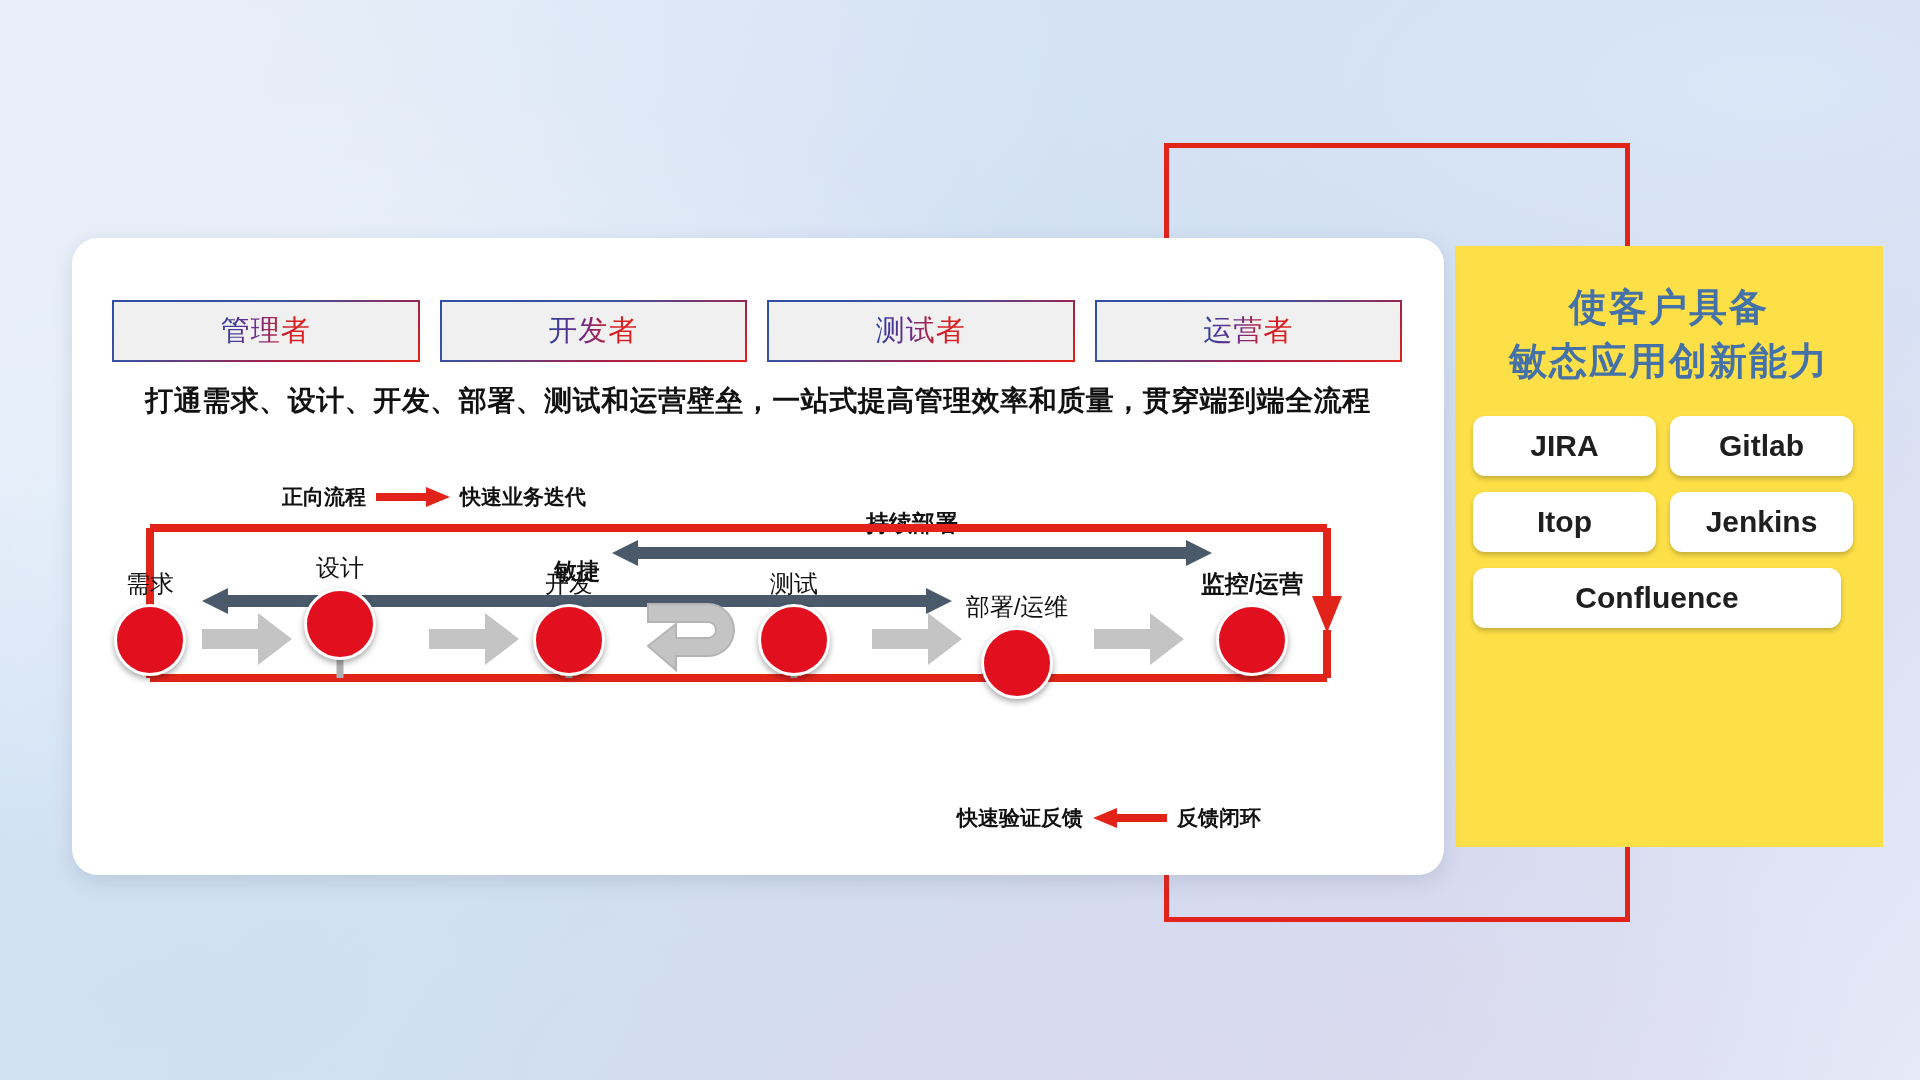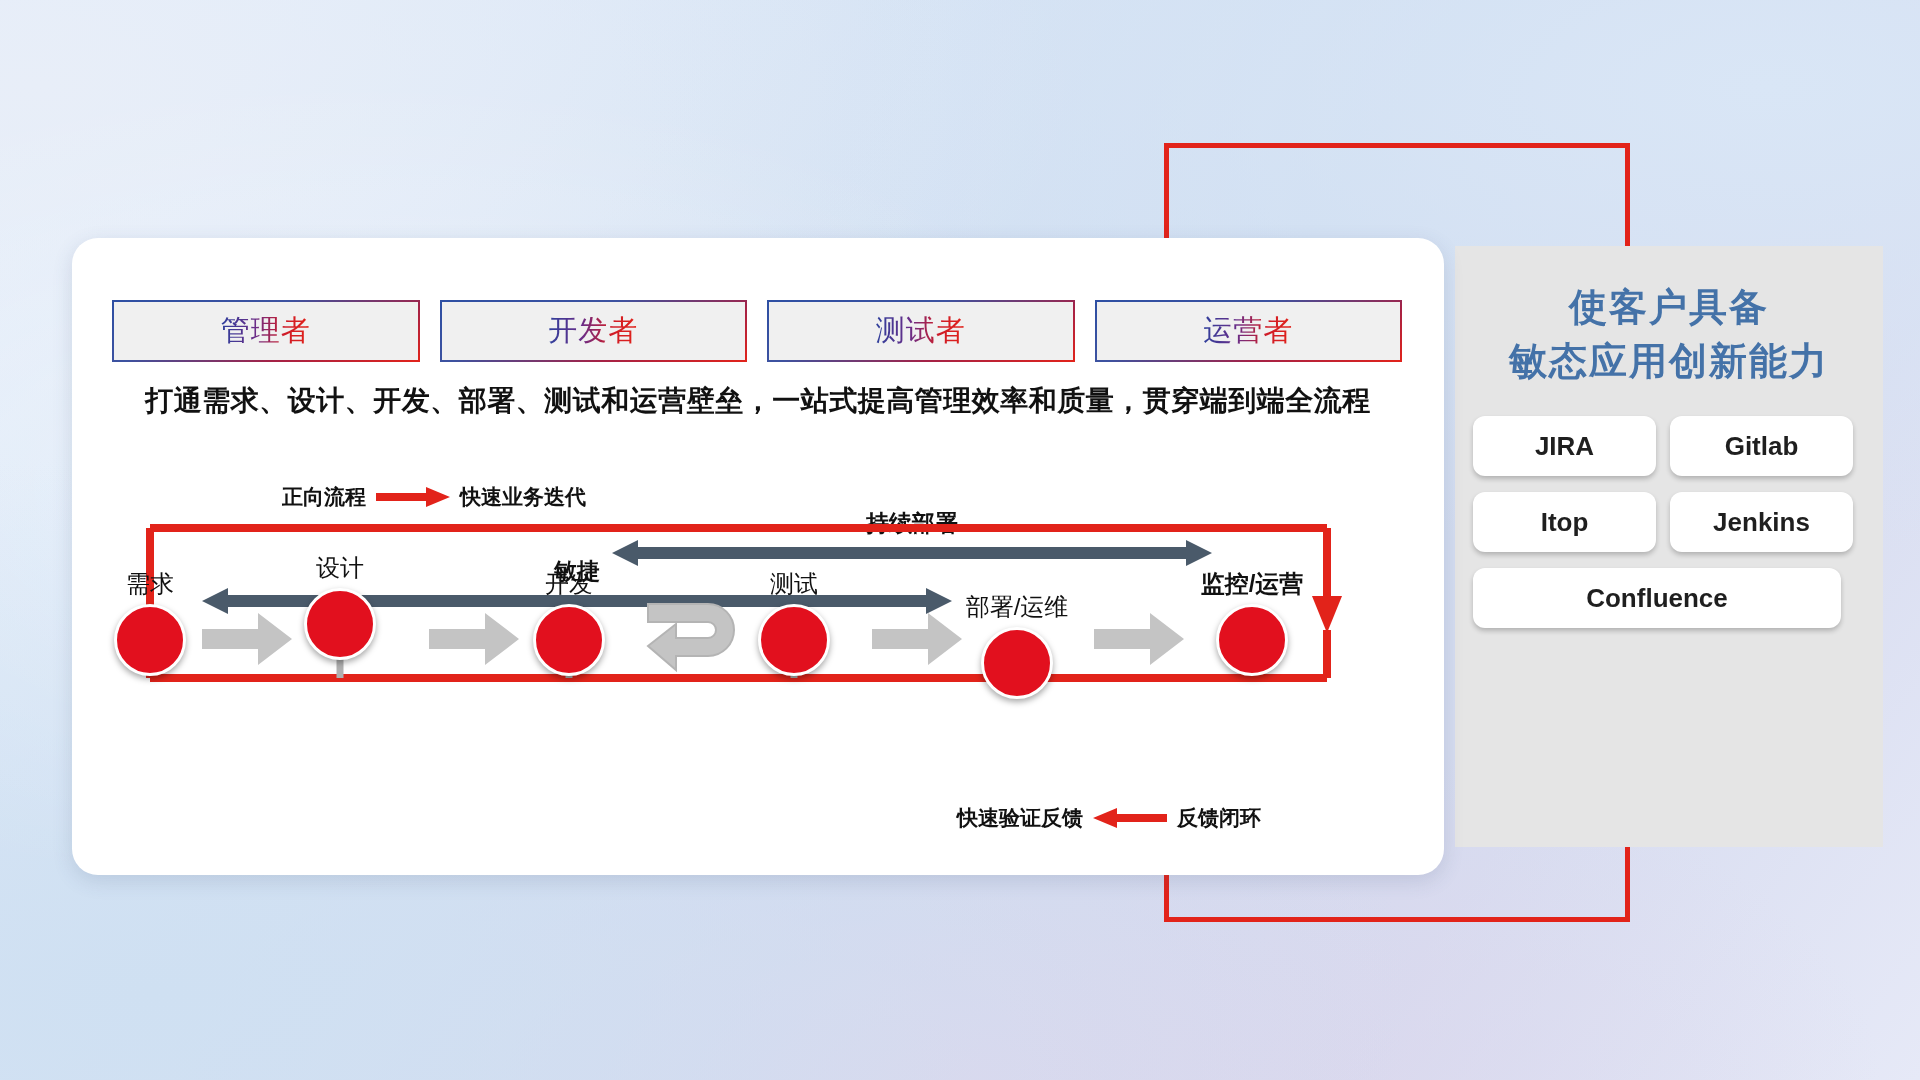--- a/index.html
+++ b/index.html
@@ -28,35 +28,35 @@
   #redbracket{
     position:absolute;
     left:1164px;top:143px;width:466px;height:779px;
     border:5px solid #e2231a;
     box-sizing:border-box;
   }
 
   
   #tools-panel{
     position:absolute;left:1455px;top:246px;width:428px;height:601px;
-    background:#e5e5e5;
+    background:#fde047;
   }
   #tools-title{
     text-align:center;color:#4472a8;font-weight:bold;
     font-size:38px;line-height:54px;padding-top:34px;letter-spacing:2px;
   }
   #tools-grid{
     display:flex;flex-wrap:wrap;gap:16px 14px;
     padding:28px 18px 0 18px;box-sizing:border-box;
   }
   .tool-btn{
     background:#ffffff;border-radius:12px;
     box-shadow:0 3px 5px rgba(0,0,0,.22);
     height:60px;display:flex;align-items:center;justify-content:center;
-    font-size:26px;font-weight:bold;color:#1f1f1f;
+    font-size:30px;font-weight:bold;color:#1f1f1f;
   }
   .tool-btn.half{width:183px;}
   .tool-btn.full{width:368px;}
 
   
   #card{
     position:absolute;left:72px;top:238px;width:1372px;height:637px;
     background:#ffffff;border-radius:26px;
     box-shadow:0 6px 20px rgba(60,80,120,.16);
   }

